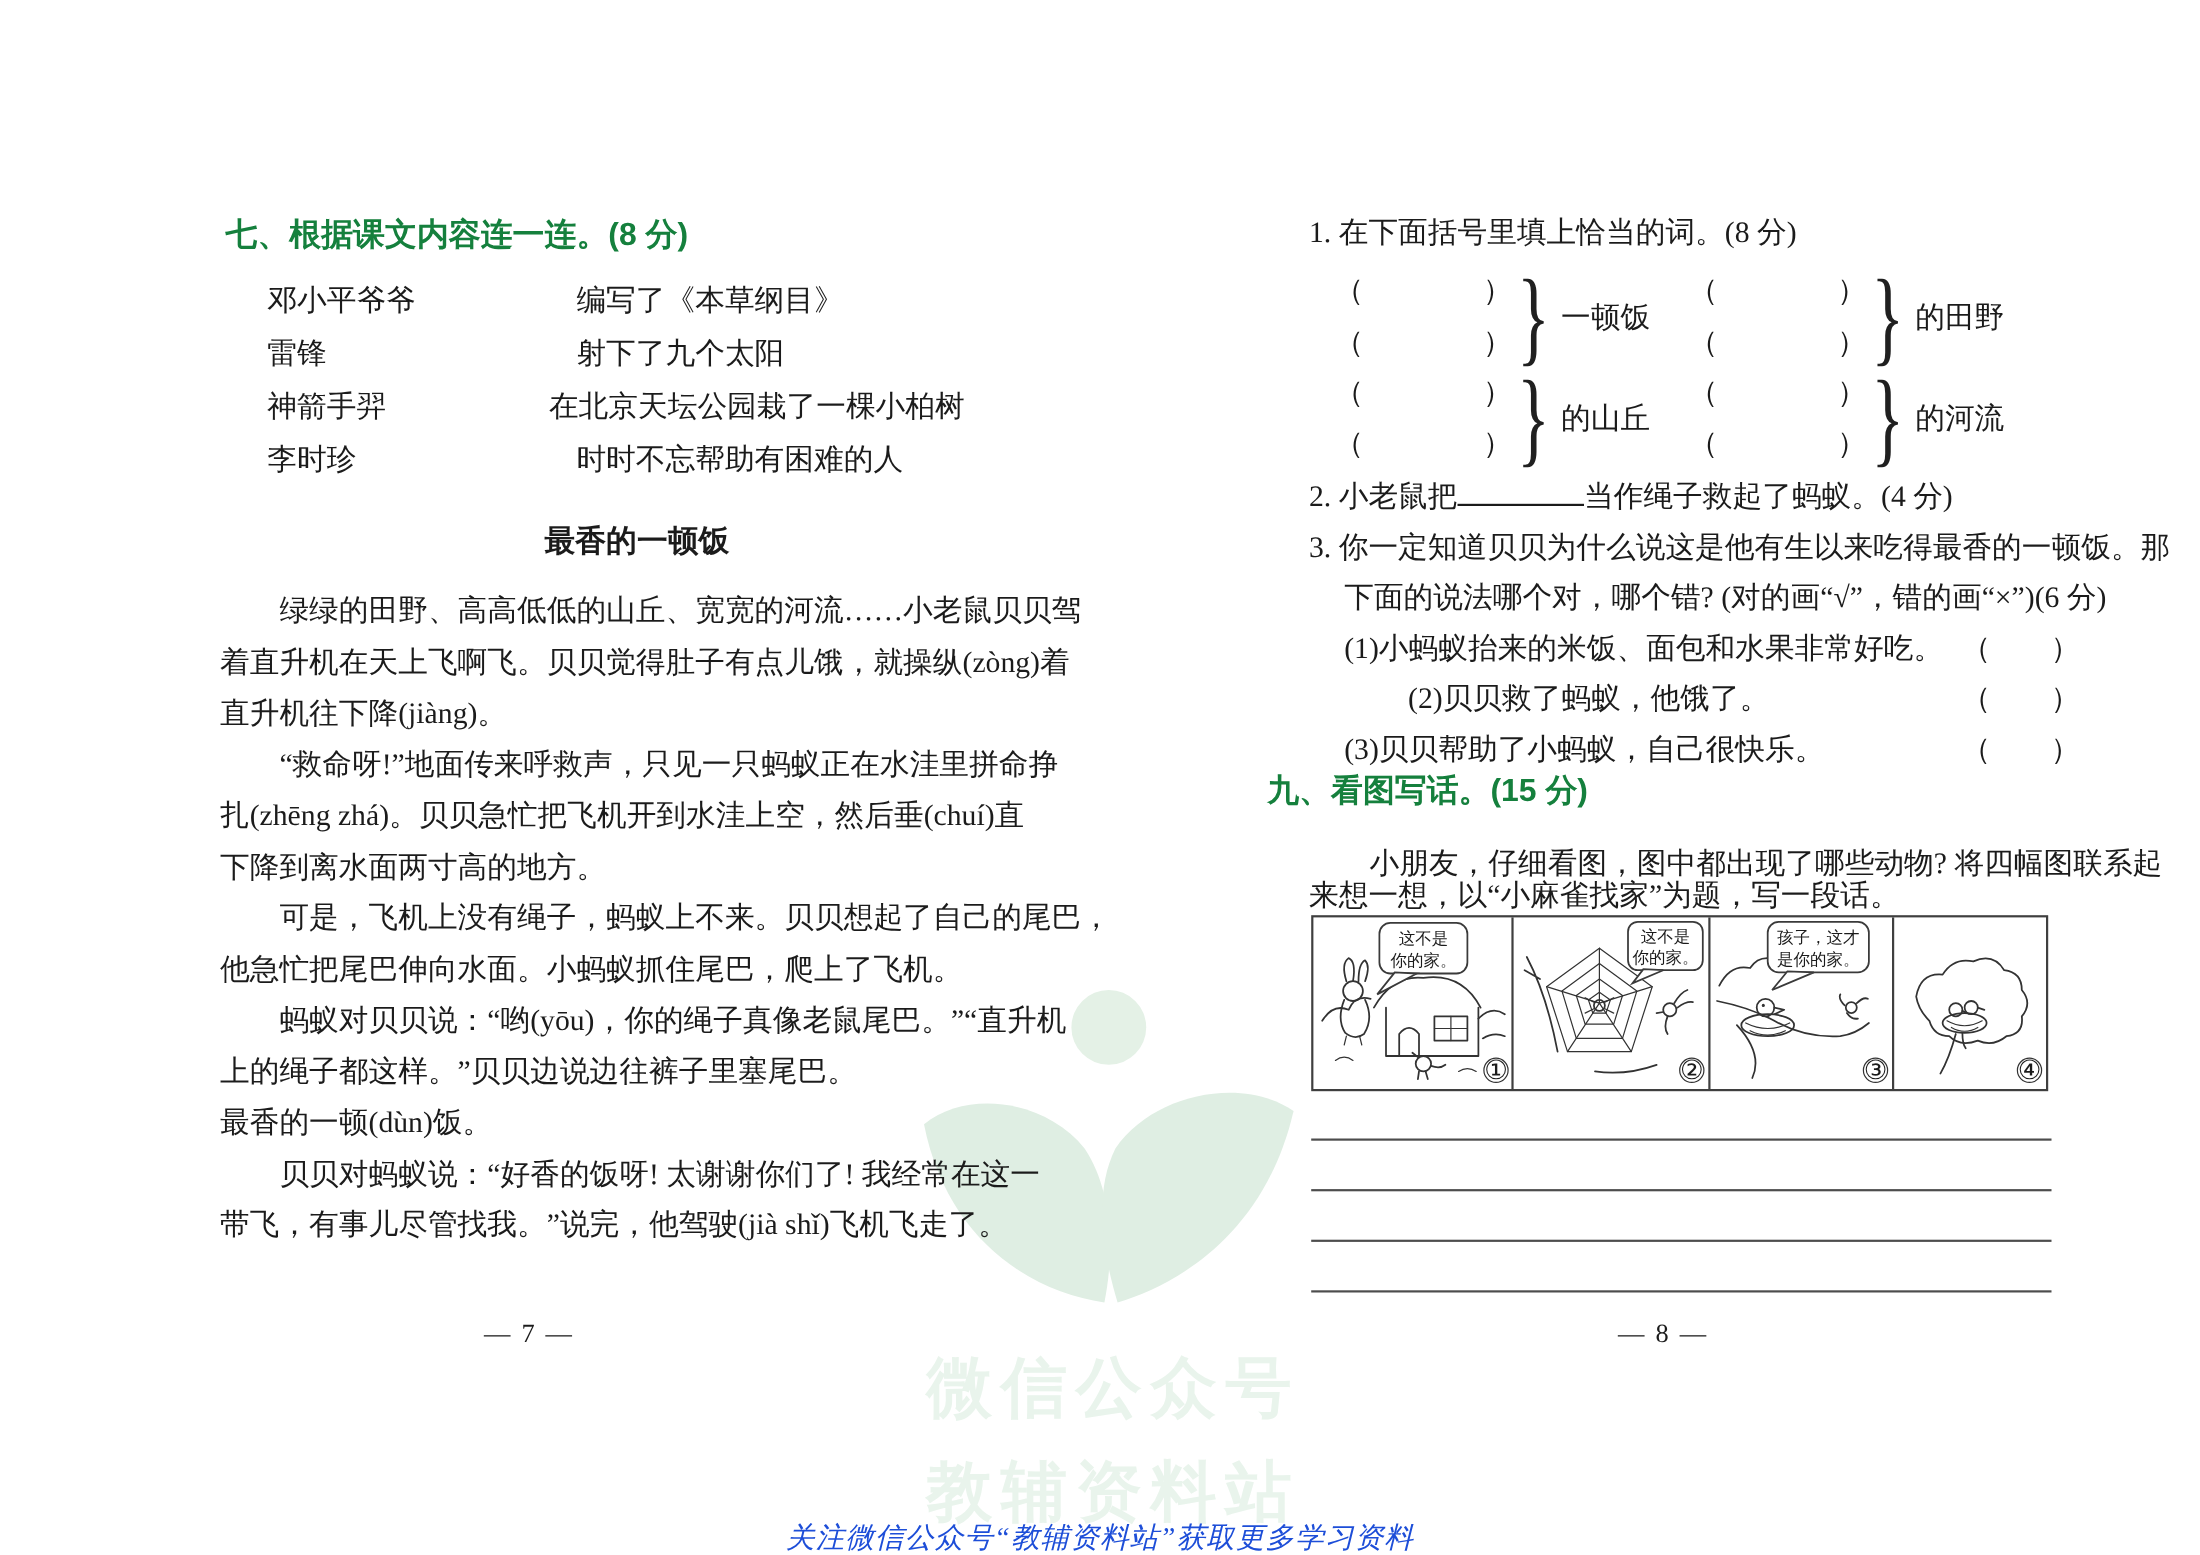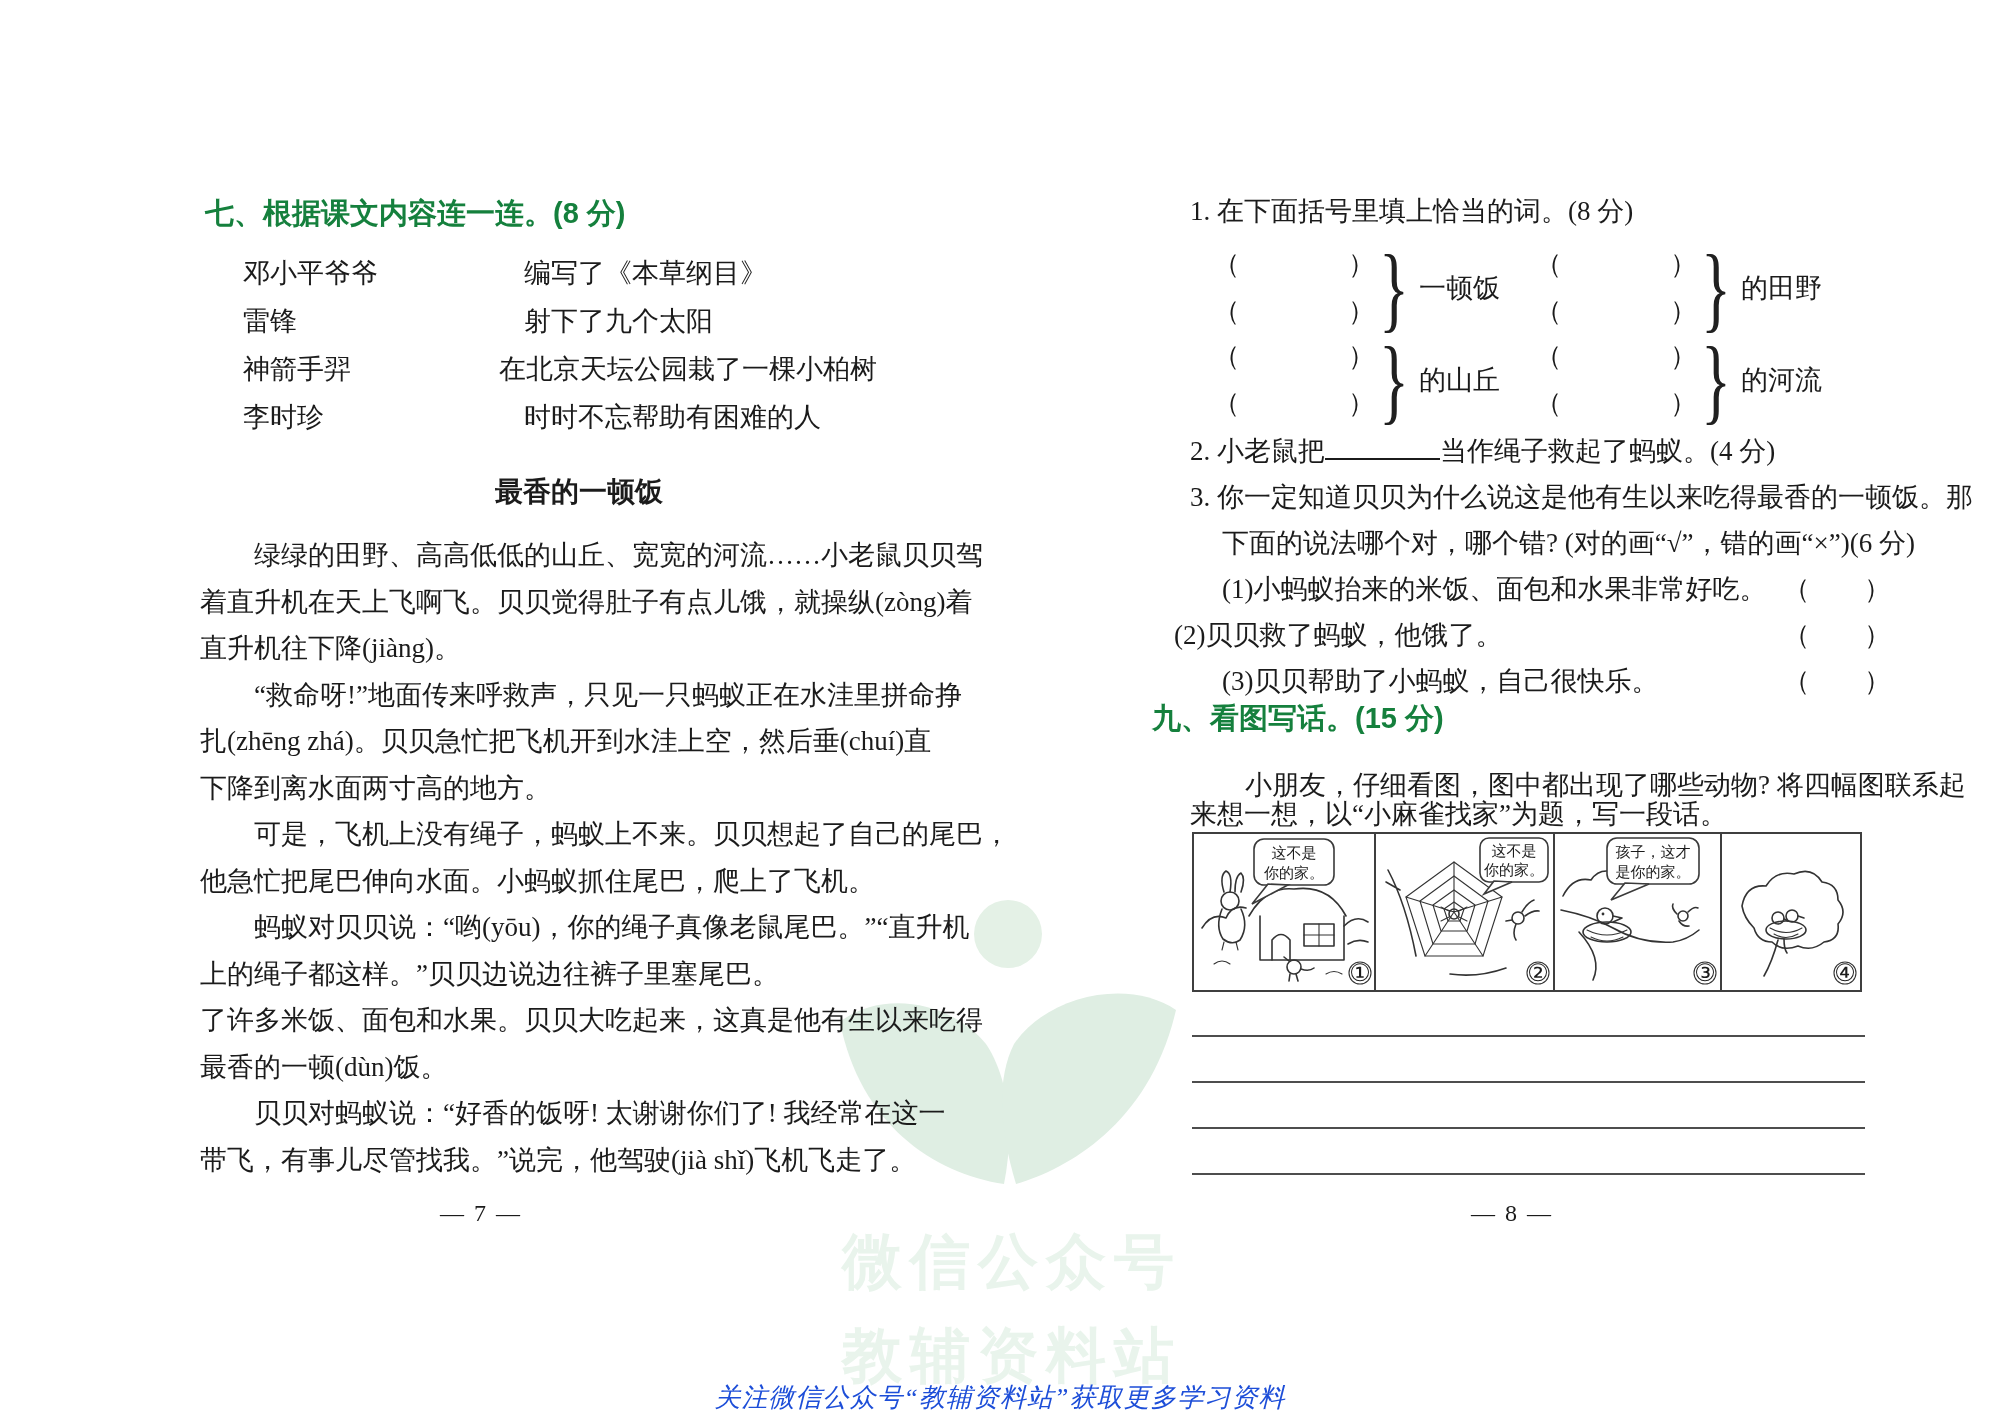--- a/index.html
+++ b/index.html
@@ -68,21 +68,20 @@
     <div class="story-line">　　绿绿的田野、高高低低的山丘、宽宽的河流……小老鼠贝贝驾</div>
     <div class="story-line">着直升机在天上飞啊飞。贝贝觉得肚子有点儿饿，就操纵(zòng)着</div>
     <div class="story-line">直升机往下降(jiàng)。</div>
     <div class="story-line">　　“救命呀!”地面传来呼救声，只见一只蚂蚁正在水洼里拼命挣</div>
     <div class="story-line">扎(zhēng zhá)。贝贝急忙把飞机开到水洼上空，然后垂(chuí)直</div>
     <div class="story-line">下降到离水面两寸高的地方。</div>
     <div class="story-line">　　可是，飞机上没有绳子，蚂蚁上不来。贝贝想起了自己的尾巴，</div>
     <div class="story-line">他急忙把尾巴伸向水面。小蚂蚁抓住尾巴，爬上了飞机。</div>
     <div class="story-line">　　蚂蚁对贝贝说：“哟(yōu)，你的绳子真像老鼠尾巴。”“直升机</div>
     <div class="story-line">上的绳子都这样。”贝贝边说边往裤子里塞尾巴。</div>
-    <div class="story-line">了许多米饭、面包和水果。贝贝大吃起来，这真是他有生以来吃得</div>
     <div class="story-line">最香的一顿(dùn)饭。</div>
     <div class="story-line">　　贝贝对蚂蚁说：“好香的饭呀! 太谢谢你们了! 我经常在这一</div>
     <div class="story-line">带飞，有事儿尽管找我。”说完，他驾驶(jià shǐ)飞机飞走了。</div>
   </div>
 
   <div class="abs layer pagenum" style="left:381px;top:1200px;width:200px;">— 7 —</div>
 
   <div class="abs layer t27" style="left:1190px;top:188px;">1. 在下面括号里填上恰当的词。(8 分)</div>
 
   <div class="brk-group" style="left:1213px;top:240px;">
@@ -120,21 +119,21 @@
 
   <div class="abs layer t27" style="left:1190px;top:428px;">
     <span>2. 小老鼠把</span><span class="blank"></span><span>当作绳子救起了蚂蚁。(4 分)</span>
   </div>
 
   <div class="abs layer t27" style="left:1190px;top:474px;">3. 你一定知道贝贝为什么说这是他有生以来吃得最香的一顿饭。那</div>
   <div class="abs layer t27" style="left:1222px;top:520px;">下面的说法哪个对，哪个错? (对的画“√”，错的画“×”)(6 分)</div>
 
   <div class="abs layer t27" style="left:1222px;top:566px;">(1)小蚂蚁抬来的米饭、面包和水果非常好吃。</div>
   <div class="tf-bracket layer" style="top:566px;">（　　）</div>
-  <div class="abs layer t27" style="left:1174px;top:612px;">(2)贝贝救了蚂蚁，他饿了。</div>
+  <div class="abs layer t27" style="left:1280px;top:612px;">(2)贝贝救了蚂蚁，他饿了。</div>
   <div class="tf-bracket layer" style="top:612px;">（　　）</div>
   <div class="abs layer t27" style="left:1222px;top:658px;">(3)贝贝帮助了小蚂蚁，自己很快乐。</div>
   <div class="tf-bracket layer" style="top:658px;">（　　）</div>
 
   <div class="abs layer hd" style="left:1152px;top:699px;">九、看图写话。(15 分)</div>
   <div class="abs layer t27" style="left:1245px;top:762px;">小朋友，仔细看图，图中都出现了哪些动物? 将四幅图联系起</div>
   <div class="abs layer t27" style="left:1190px;top:791px;">来想一想，以“小麻雀找家”为题，写一段话。</div>
 
   <div class="strip">
 

